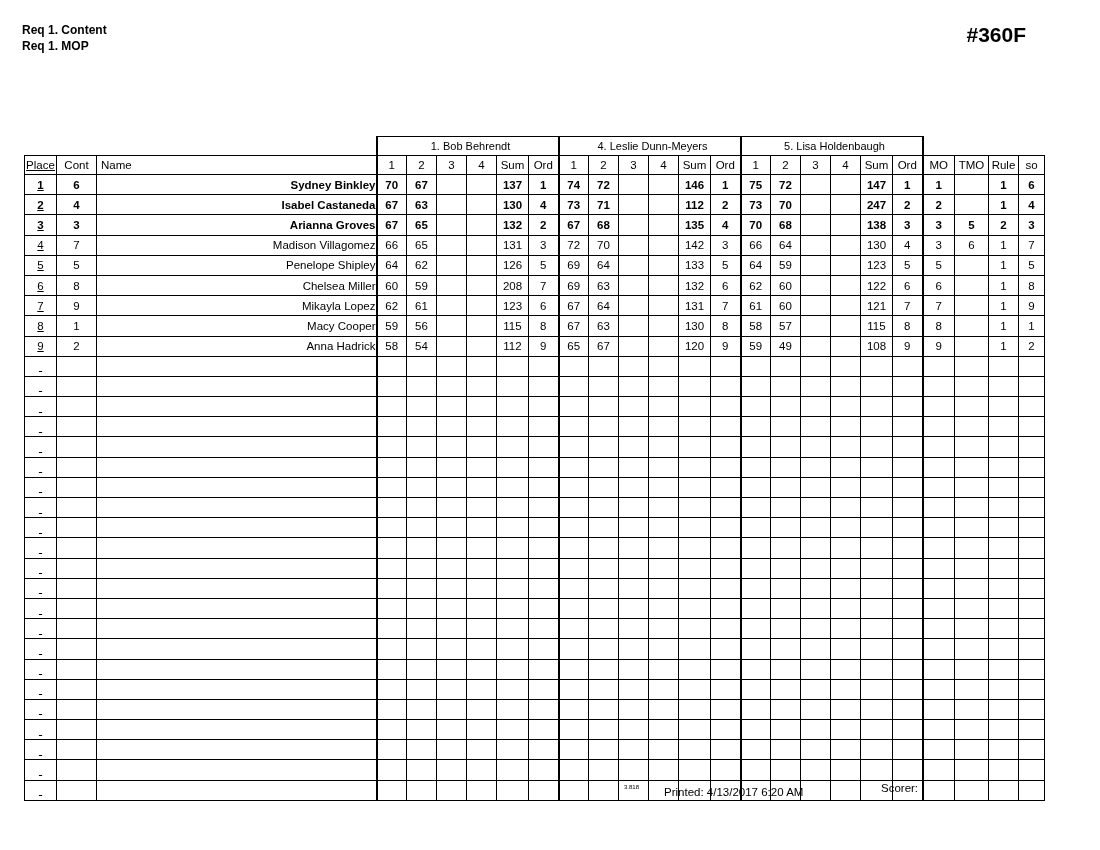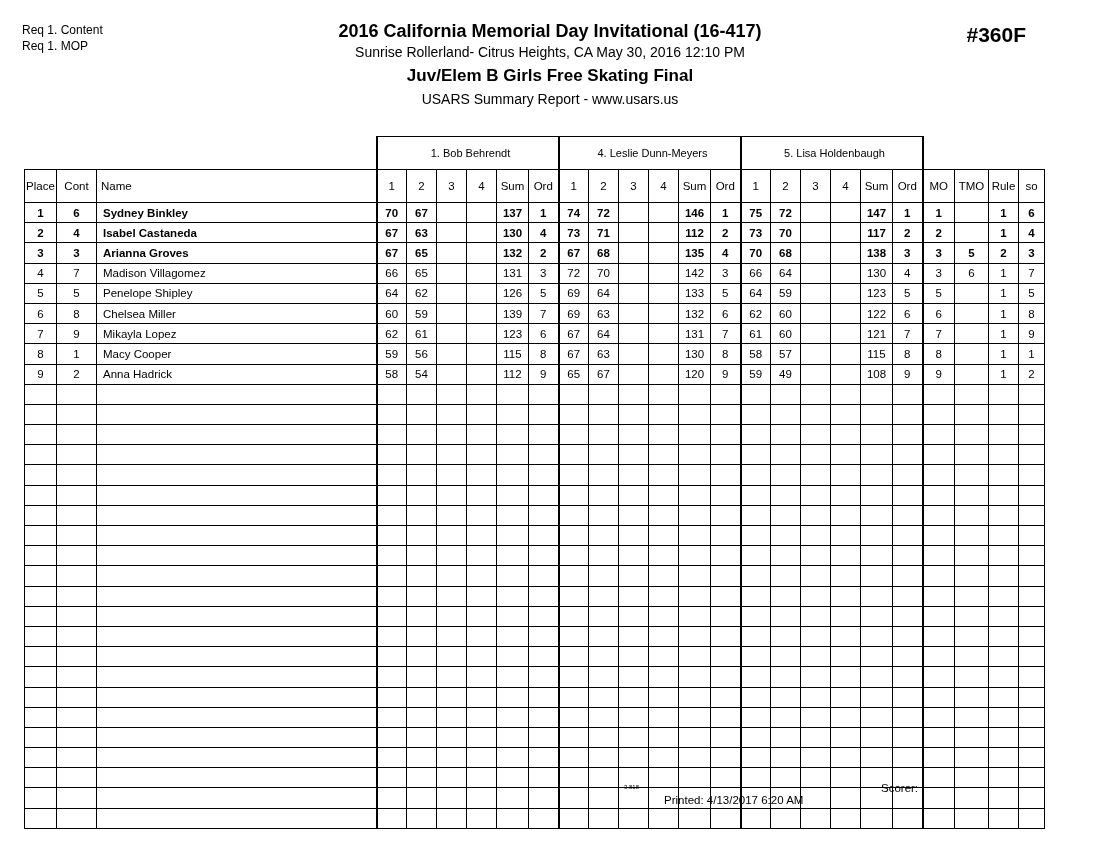--- a/index.html
+++ b/index.html
@@ -21,21 +21,21 @@
     height: 850px;
   }
   
   .req-block {
     position: absolute;
     left: 22px;
     top: 22px;
     font-size: 12px;
     line-height: 16px;
   }
-  .req-line { white-space: nowrap; }
+  .req-line { white-space: nowrap; font-weight: bold; }
   .doc-code {
     position: absolute;
     right: 74px;
     top: 23px;
     font-size: 21px;
     font-weight: bold;
   }
   .titles {
     position: absolute;
     left: 0;
@@ -74,51 +74,51 @@
   .sheet td, .sheet th {
     border: 1px solid #000;
     padding: 0;
     height: 20px;
     font-weight: normal;
     text-align: center;
     vertical-align: middle;
     box-sizing: border-box;
   }
   
-  .c-place { width: 32px; }
+  .c-place { width: 32px; text-decoration: underline; }
   .c-cont  { width: 40px; }
   .c-name  { width: 280px; text-align: left; }
   .c-j     { width: 30px; }
   .c-sum   { width: 32px; }
   .c-ord   { width: 30px; }
   .c-mo    { width: 32px; margin-left: 36px; }
   .c-tmo   { width: 34px; }
   .c-rule  { width: 30px; }
   .c-so    { width: 26px; margin-top: 14px; }
 
   .judge-head {
     text-align: left;
     font-size: 11px;
     height: 18px;
   }
   .judge-head span { padding-left: 6px; }
   .no-border { border: none !important; }
 
-  td.name-cell { text-align: left; }
+  td.name-cell { text-align: right; }
   td.name-cell span { padding-left: 6px; }
   td.label-cell { text-align: left; }
   td.label-cell span { padding-left: 4px; text-align: center; }
   .pad-l { padding-left: 5px; text-align: left; }
 
   
   .sep-left { border-left: 2px solid #000 !important; }
   .sep-right { border-right: 2px solid #000 !important; }
 
   tr.bold-row td { font-weight: bold; }
-  tr.head-row td { height: 33px; }
+  tr.head-row td { height: 19px; }
   tr.data-row td { height: 20.2px; }
   tr.empty-row td { height: 20.2px; }
 
   .ord-col { font-weight: bold; }
 
   
   .footer {
     position: absolute;
     left: 24px;
     top: 782px;
@@ -127,46 +127,40 @@
   }
   .footer .code {
     position: absolute;
     left: 600px;
     top: 2px;
     font-size: 6px;
   }
   .footer .printed {
     position: absolute;
     left: 640px;
-    top: 12px;
+    top: 4px;
   }
   .footer .scorer {
     position: absolute;
     left: 857px;
     top: 0px;
   }
 </style>
 </head>
 <body>
 
 <div class="page">
 
   <div class="req-block">
     <div class="req-line">Req 1.  Content</div>
     <div class="req-line">Req 1.  MOP</div>
   </div>
 
   <div class="doc-code">#360F</div>
 
-  <div class="titles">
-    <div class="title-1">2016 California Memorial Day Invitational (16-417)</div>
-    <div class="title-2">Sunrise Rollerland- Citrus Heights, CA  May 30, 2016  12:10 PM</div>
-    <div class="title-3">Juv/Elem B Girls Free Skating Final</div>
-    <div class="title-4">USARS Summary Report - www.usars.us</div>
-  </div>
 
   <table class="sheet">
     <tbody id="table-body">
         <tr class="head-row">
           <td class="c-place no-border"></td>
           <td class="c-cont no-border"></td>
           <td class="c-name no-border"></td>
           <td class="judge-head sep-left" colspan="6"><span>1.  Bob Behrendt</span></td>
           <td class="judge-head sep-left" colspan="6"><span>4.  Leslie Dunn-Meyers</span></td>
           <td class="judge-head sep-left sep-right" colspan="6"><span>5.  Lisa Holdenbaugh</span></td>
@@ -242,21 +236,21 @@
           <td class="c-j pad-l sep-left"><span>73</span></td>
           <td class="c-j pad-l"><span>71</span></td>
           <td class="c-j pad-l"><span></span></td>
           <td class="c-j pad-l"><span></span></td>
           <td class="c-sum"><span>112</span></td>
           <td class="c-ord ord-col"><span>2</span></td>
           <td class="c-j pad-l sep-left"><span>73</span></td>
           <td class="c-j pad-l"><span>70</span></td>
           <td class="c-j pad-l"><span></span></td>
           <td class="c-j pad-l"><span></span></td>
-          <td class="c-sum"><span>117</span></td>
+          <td class="c-sum"><span>247</span></td>
           <td class="c-ord ord-col sep-right"><span>2</span></td>
           <td class="c-mo"><span>2</span></td>
           <td class="c-tmo"><span></span></td>
           <td class="c-rule"><span>1</span></td>
           <td class="c-so"><span>4</span></td>
         </tr>
         <tr class="data-row bold-row">
           <td class="c-place pad-l"><span>3</span></td>
           <td class="c-cont"><span>3</span></td>
           <td class="c-name name-cell"><span>Arianna Groves</span></td>
@@ -338,21 +332,21 @@
           <td class="c-so"><span>5</span></td>
         </tr>
         <tr class="data-row">
           <td class="c-place pad-l"><span>6</span></td>
           <td class="c-cont"><span>8</span></td>
           <td class="c-name name-cell"><span>Chelsea Miller</span></td>
           <td class="c-j pad-l sep-left"><span>60</span></td>
           <td class="c-j pad-l"><span>59</span></td>
           <td class="c-j pad-l"><span></span></td>
           <td class="c-j pad-l"><span></span></td>
-          <td class="c-sum"><span>139</span></td>
+          <td class="c-sum"><span>208</span></td>
           <td class="c-ord ord-col"><span>7</span></td>
           <td class="c-j pad-l sep-left"><span>69</span></td>
           <td class="c-j pad-l"><span>63</span></td>
           <td class="c-j pad-l"><span></span></td>
           <td class="c-j pad-l"><span></span></td>
           <td class="c-sum"><span>132</span></td>
           <td class="c-ord ord-col"><span>6</span></td>
           <td class="c-j pad-l sep-left"><span>62</span></td>
           <td class="c-j pad-l"><span>60</span></td>
           <td class="c-j pad-l"><span></span></td>

